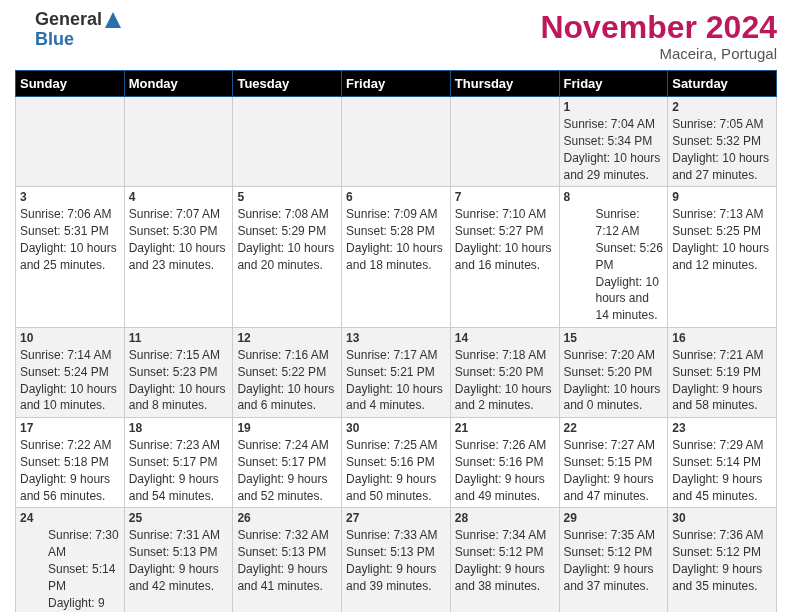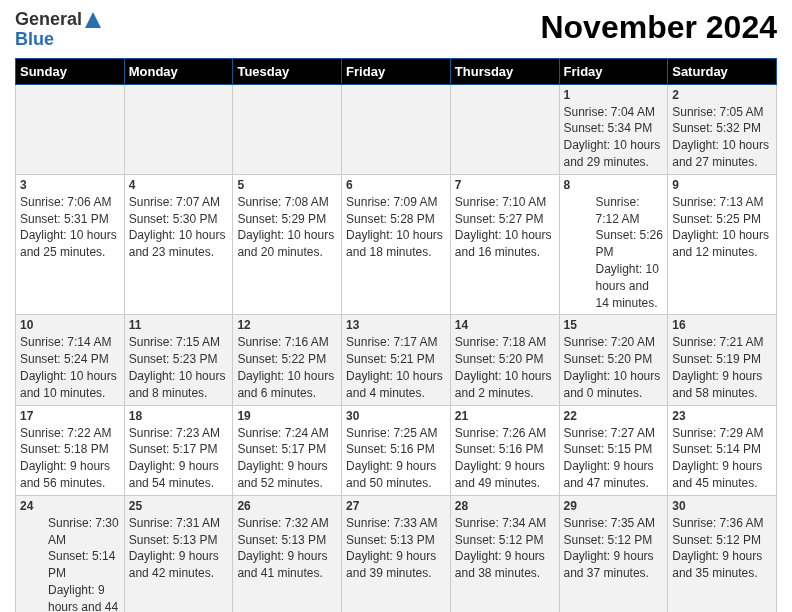--- a/index.html
+++ b/index.html
@@ -23,30 +23,31 @@
     }
     .logo {
       display: flex;
       align-items: center;
       gap: 4px;
     }
     .logo-text {
       font-size: 18px;
       font-weight: bold;
       line-height: 1.1;
+      margin-left: 20px;
     }
     .logo-general { color: #333; }
     .logo-blue { color: #2c6fad; }
     .title-area {
       text-align: right;
     }
     .month-title {
       font-size: 32px;
       font-weight: bold;
-      color: #000000;
+      color: #be185d;
       line-height: 1.1;
     }
     .location {
       font-size: 15px;
       color: #555;
     }
     table {
       width: 100%;
       border-collapse: collapse;
       table-layout: fixed;
@@ -99,20 +100,21 @@
           <span class="logo-text logo-general">General</span>
           <svg width="18" height="18" viewBox="0 0 18 18">
             <polygon points="9,1 17,17 1,17" fill="#2c6fad"></polygon>
           </svg>
         </div>
         <span class="logo-text logo-blue">Blue</span>
       </div>
     </div>
     <div class="title-area">
       <div class="month-title">November 2024</div>
+      <div class="location">Maceira, Portugal</div>
     </div>
   </div>
 
   <table>
     <thead>
       <tr>
       <th>Sunday</th>
           <th>Monday</th>
           <th>Tuesday</th>
           <th>Friday</th>

